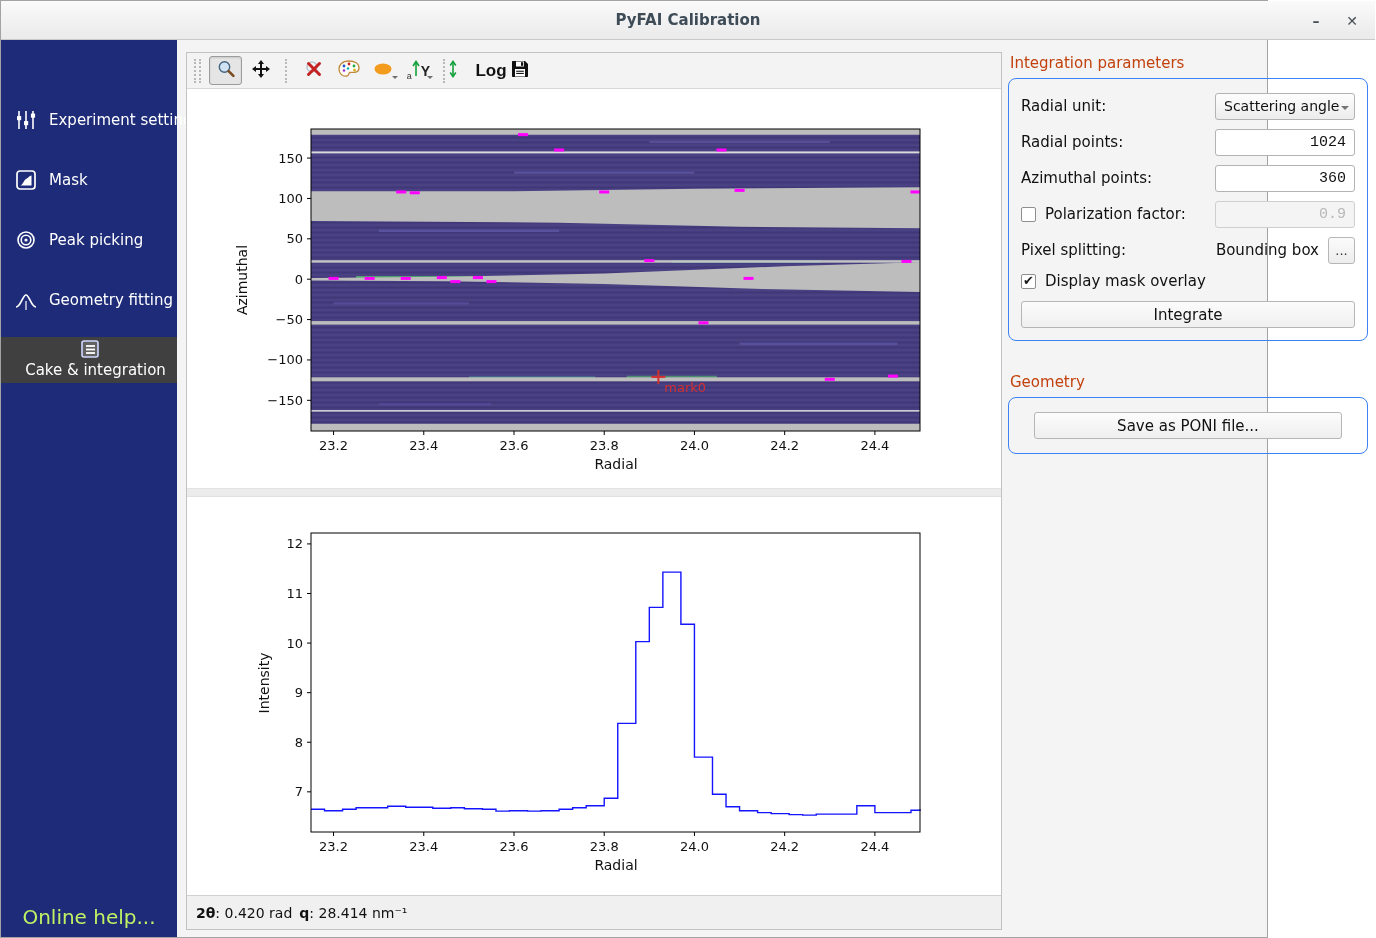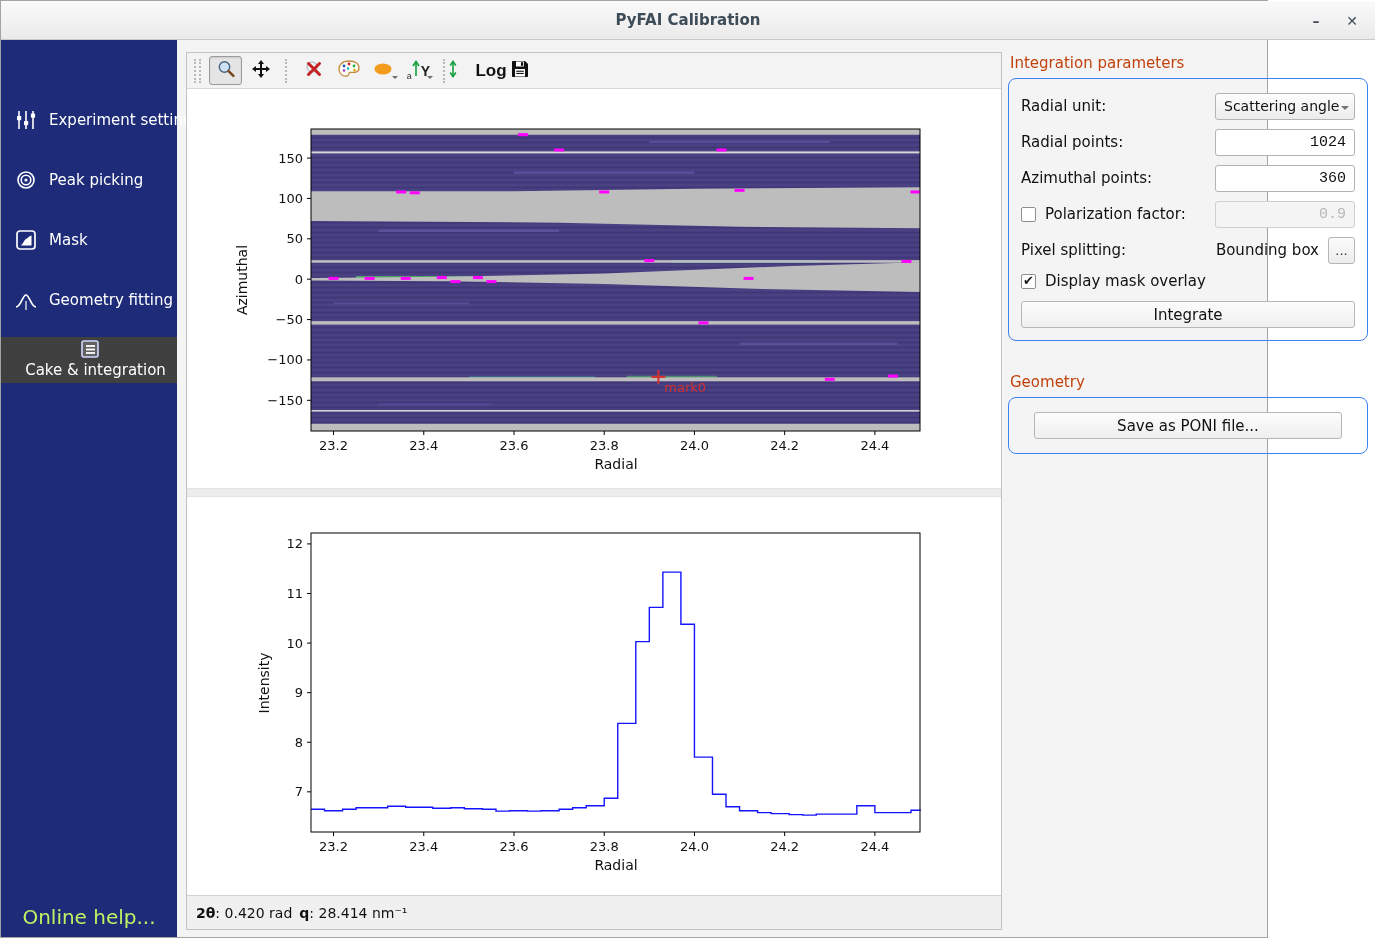--- a/index.html
+++ b/index.html
@@ -98,36 +98,36 @@
             <line x1="19" y1="3" x2="19" y2="21" stroke="#fff" stroke-width="1.6"></line>
             <rect x="3" y="8" width="4.2" height="4.2" rx="0.6" fill="#fff"></rect>
             <rect x="10" y="13" width="4.2" height="4.2" rx="0.6" fill="#fff"></rect>
             <rect x="16.9" y="5.5" width="4.2" height="4.2" rx="0.6" fill="#fff"></rect>
           </svg>
       </span>
       <span class="side-label">Experiment settings</span>
     </div>
     <div class="side-item">
       <span class="side-icon">
+        <svg width="24" height="24" viewBox="0 0 24 24">
+            <rect x="3" y="3" width="18" height="18" rx="3" fill="none" stroke="#fff" stroke-width="1.7"></rect>
+            <path d="M6.5 17.5 C9 16.5 10 12 12 11 C14.5 9.8 15 8 17.5 7.5 L17.5 17.5 Z" fill="#fff"></path>
+          </svg>
+      </span>
+      <span class="side-label">Mask</span>
+    </div>
+    <div class="side-item">
+      <span class="side-icon">
         <svg width="24" height="24" viewBox="0 0 24 24" fill="none">
             <circle cx="12" cy="12" r="8" stroke="#fff" stroke-width="1.6"></circle>
             <circle cx="12" cy="12" r="4.8" stroke="#fff" stroke-width="1.6"></circle>
             <circle cx="12" cy="12" r="1.6" fill="#fff"></circle>
           </svg>
       </span>
       <span class="side-label">Peak picking</span>
-    </div>
-    <div class="side-item">
-      <span class="side-icon">
-        <svg width="24" height="24" viewBox="0 0 24 24">
-            <rect x="3" y="3" width="18" height="18" rx="3" fill="none" stroke="#fff" stroke-width="1.7"></rect>
-            <path d="M6.5 17.5 C9 16.5 10 12 12 11 C14.5 9.8 15 8 17.5 7.5 L17.5 17.5 Z" fill="#fff"></path>
-          </svg>
-      </span>
-      <span class="side-label">Mask</span>
     </div>
     <div class="side-item">
       <span class="side-icon">
         <svg width="24" height="24" viewBox="0 0 24 24" fill="none">
             <path d="M2 19 C7 19 8.5 7 12 7 C15.5 7 17 19 22 19" stroke="#fff" stroke-width="1.7"></path>
             <line x1="12" y1="13" x2="12" y2="22" stroke="#fff" stroke-width="1.2"></line>
           </svg>
       </span>
       <span class="side-label">Geometry fitting</span>
     </div>

